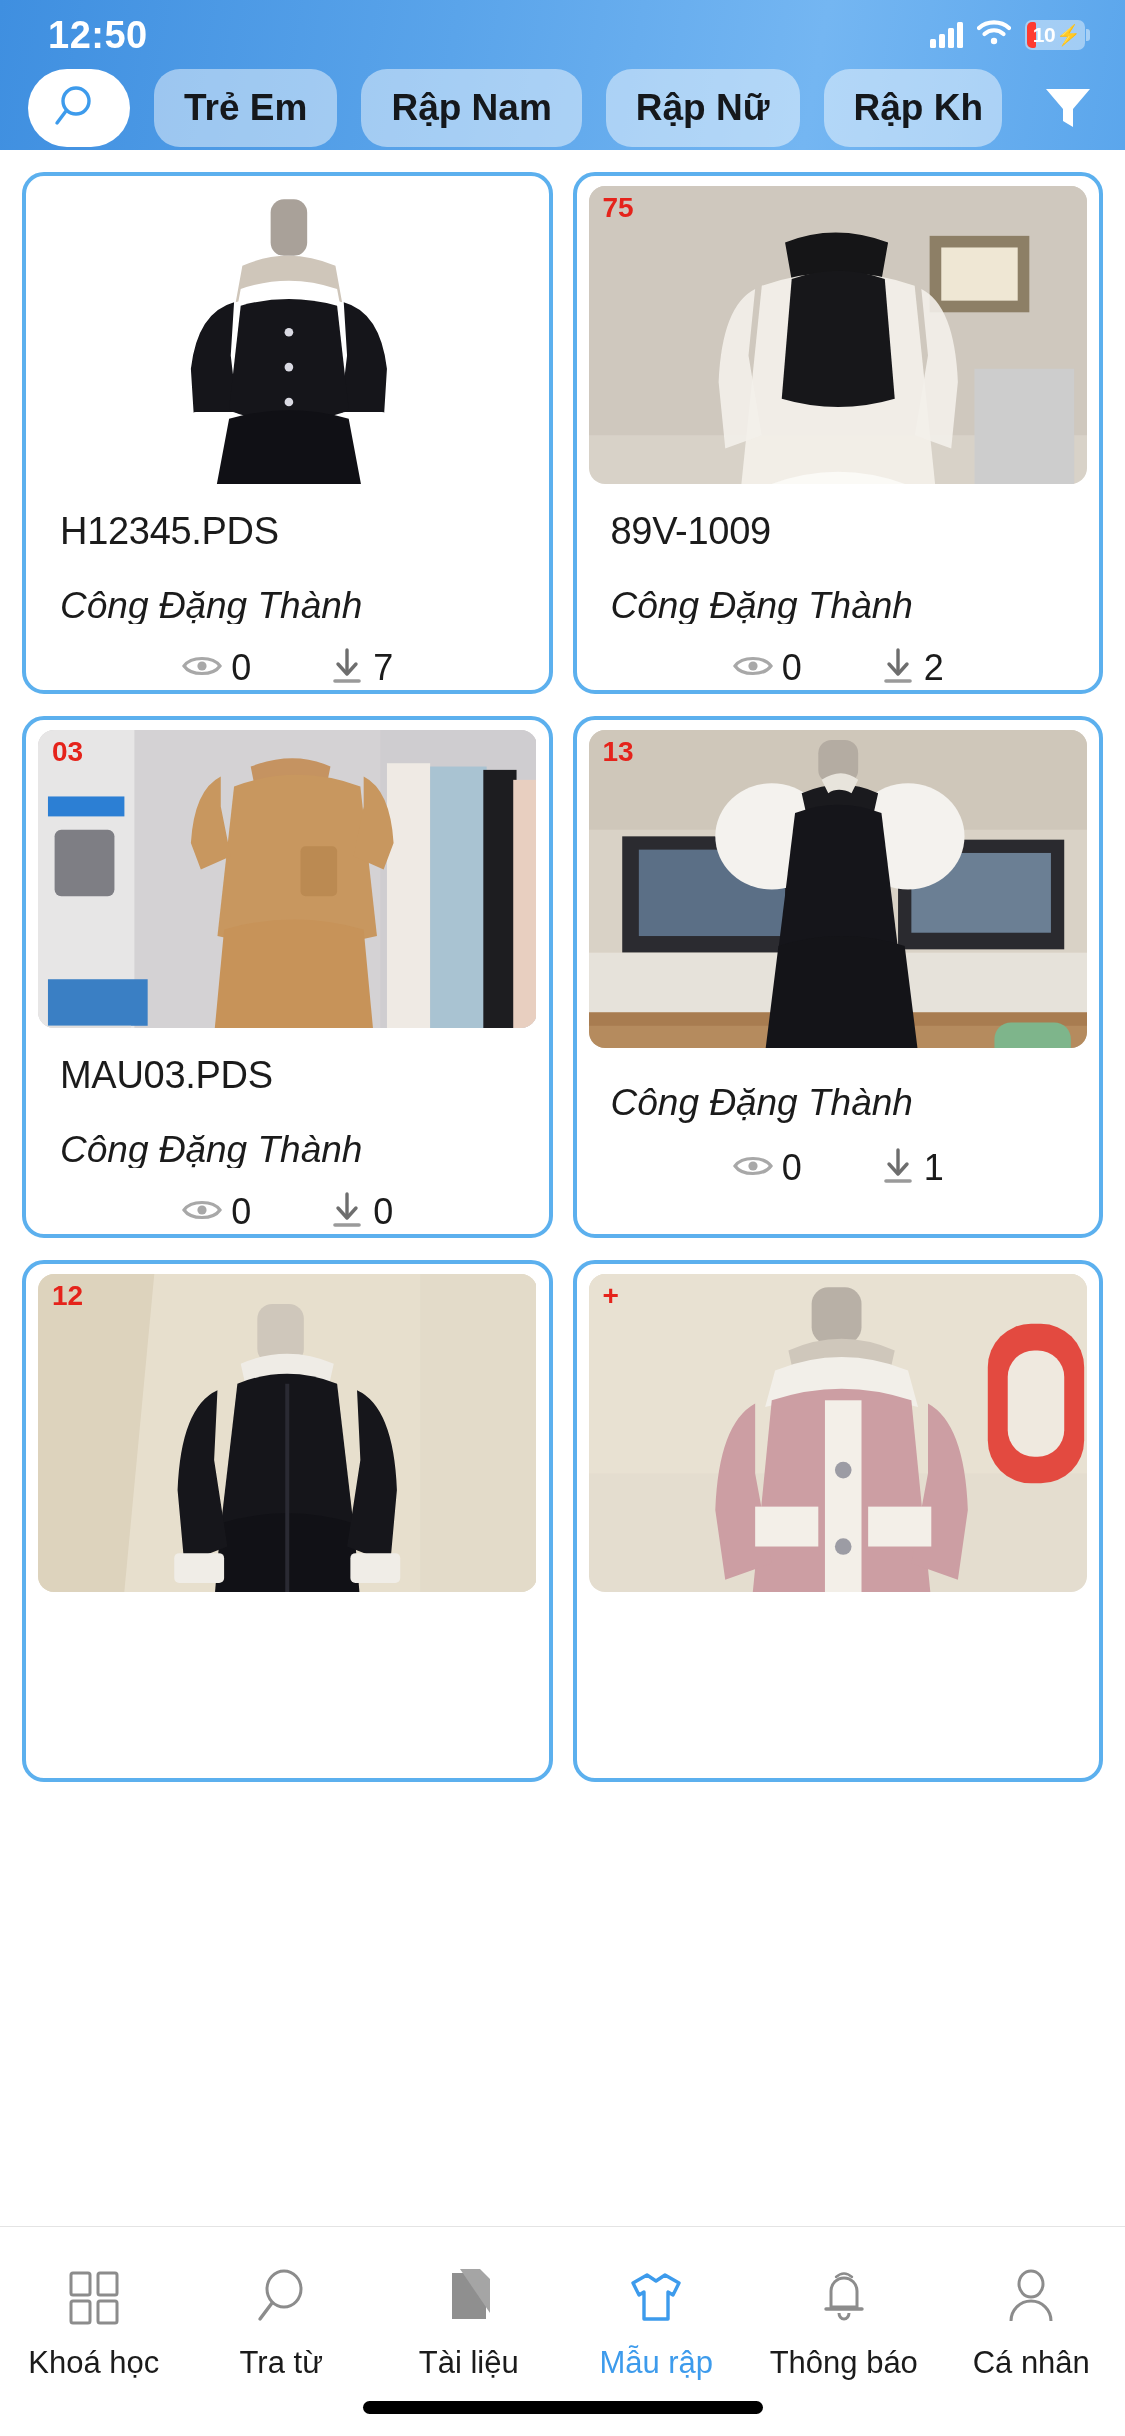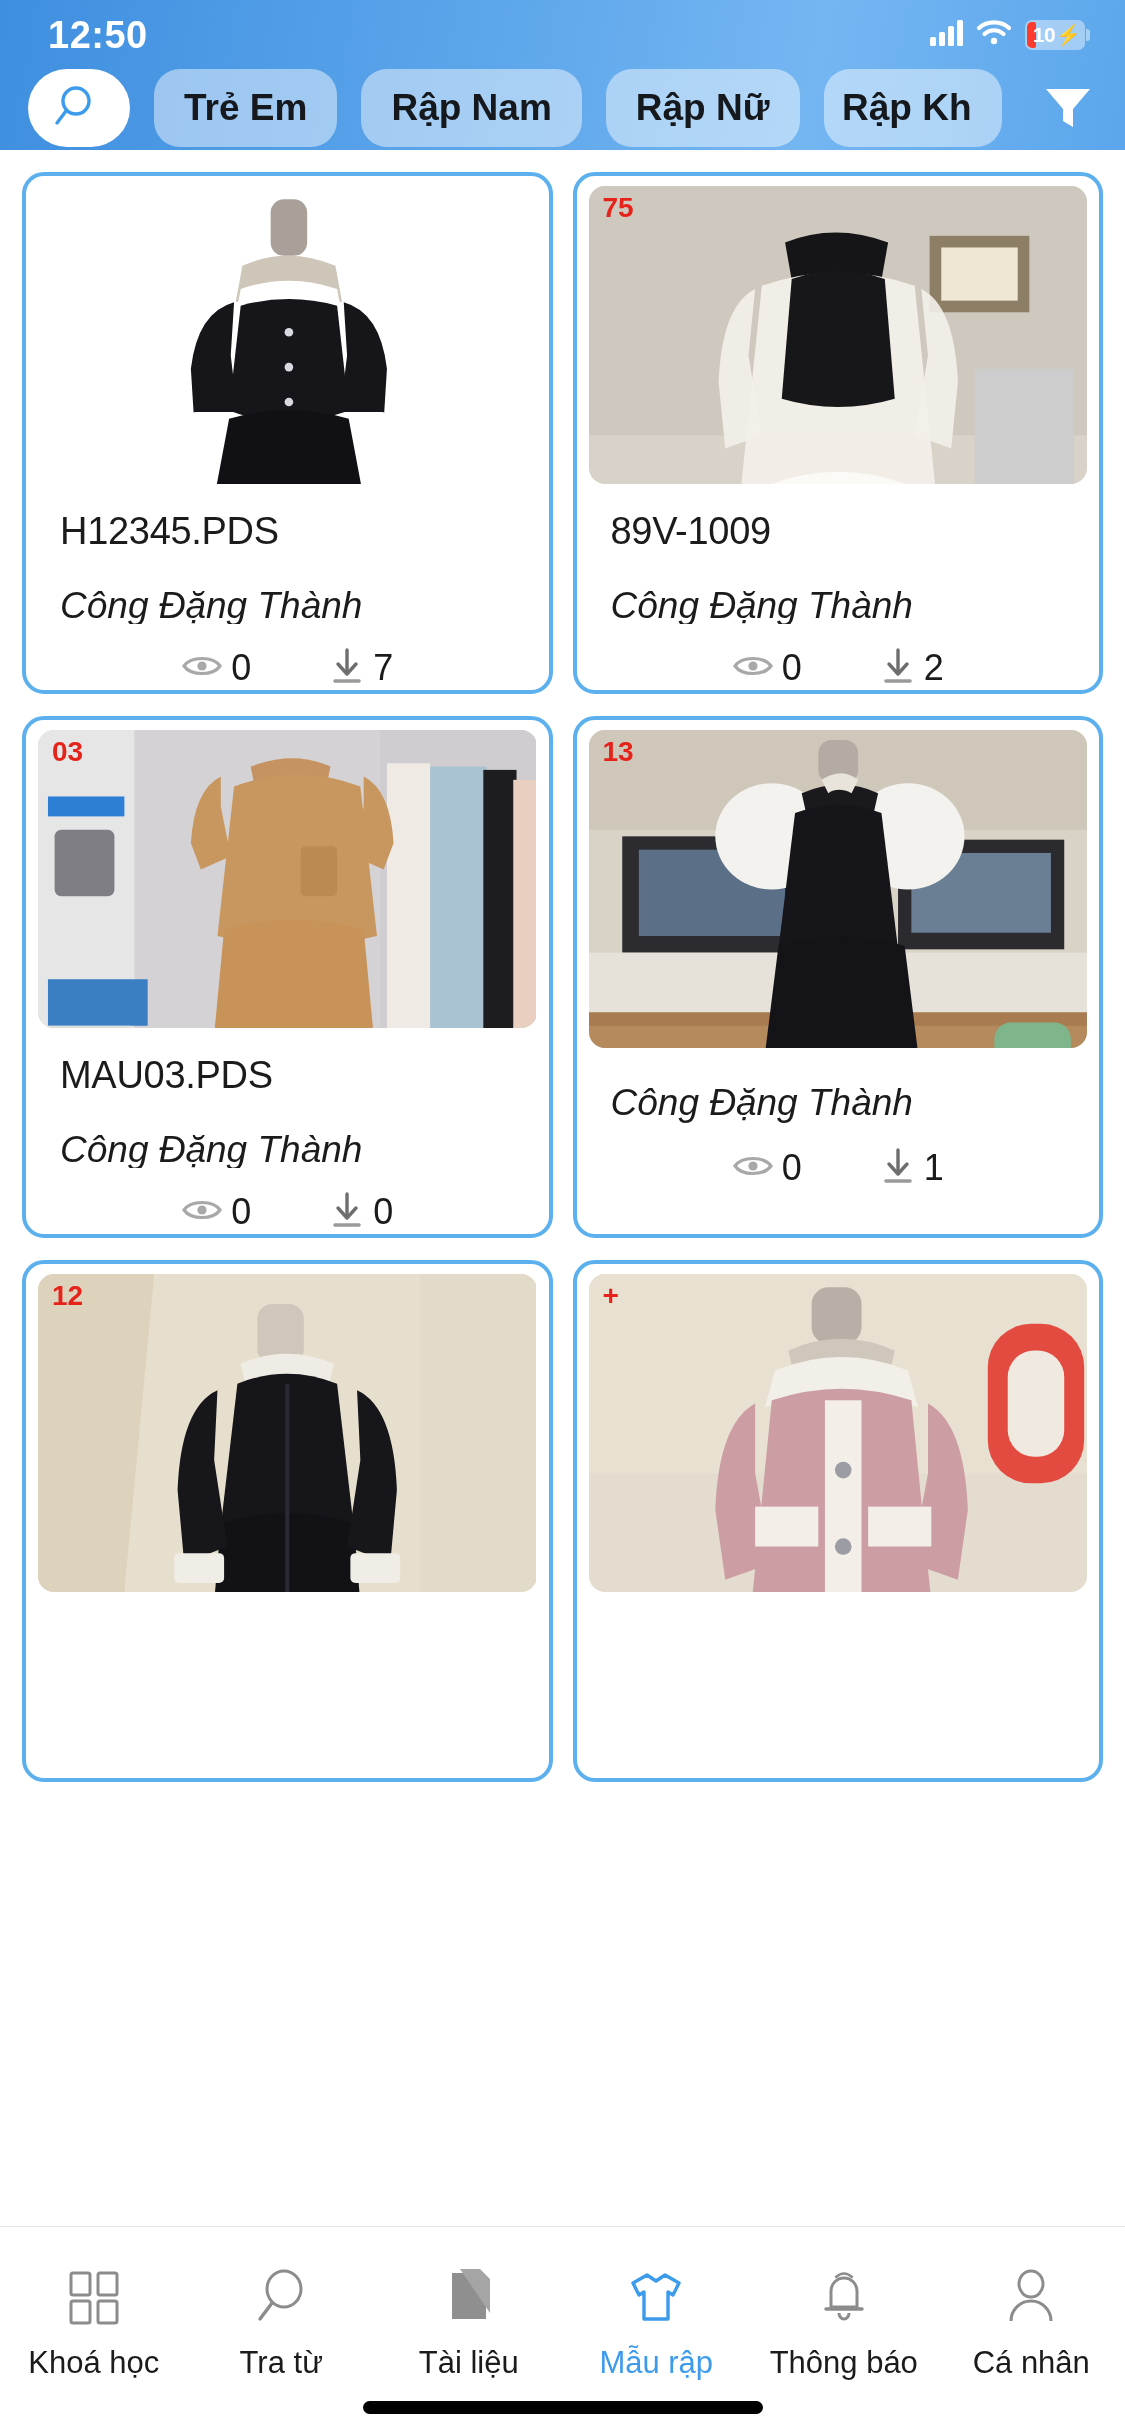--- a/index.html
+++ b/index.html
@@ -16,21 +16,21 @@
     position:absolute; top:0; left:0; width:1125px; height:150px;
     background:linear-gradient(100deg,#3f8fe0 0%,#5aa4ea 40%,#74b6f2 72%,#5ba6ec 100%);
     overflow:hidden;
   }
   .statusbar{
     position:absolute; top:0; left:0; width:100%; height:70px;
     display:flex; align-items:center; justify-content:space-between;
     padding:0 40px 0 48px;
   }
   .clock{ color:#fff; font-size:38px; font-weight:600; letter-spacing:.5px; }
-  .sb-right{ display:flex; gap:14px; }
+  .sb-right{ display:flex; align-items:center; gap:14px; }
   .sig{ display:flex; align-items:flex-end; gap:3px; height:26px; }
   .sig i{ display:block; width:6px; background:#fff; border-radius:1.5px; }
   .sig i:nth-child(1){ height:9px; }
   .sig i:nth-child(2){ height:14px; }
   .sig i:nth-child(3){ height:20px; }
   .sig i:nth-child(4){ height:26px; }
   .batt{
     position:relative; width:60px; height:30px; border-radius:7px;
     background:rgba(255,255,255,.42);
     display:flex; align-items:center; justify-content:center;
@@ -57,21 +57,21 @@
   .search-pill{
     flex:0 0 auto; width:102px; height:78px; border-radius:42px; background:#fff;
     display:flex; align-items:center; justify-content:center;
   }
   .chip{
     flex:0 0 auto; height:78px; border-radius:26px;
     background:rgba(255,255,255,.46);
     display:flex; align-items:center; justify-content:center;
     padding:0 30px; color:#15181c; font-size:37px; white-space:nowrap;
   }
-  .chip.clipped{ overflow:hidden; max-width:178px; justify-content:flex-end; }
+  .chip.clipped{ overflow:hidden; max-width:178px; justify-content:flex-start; }
   .funnel{ flex:0 0 auto; margin-left:8px; width:68px; display:flex; justify-content:center; }
 
   
   .grid{
     position:absolute; top:150px; left:0; width:1125px; height:2076px;
     padding:22px 22px 0 22px;
     display:grid; grid-template-columns:1fr 1fr; gap:22px 20px;
     align-content:start; overflow:hidden;
   }
   .card{

